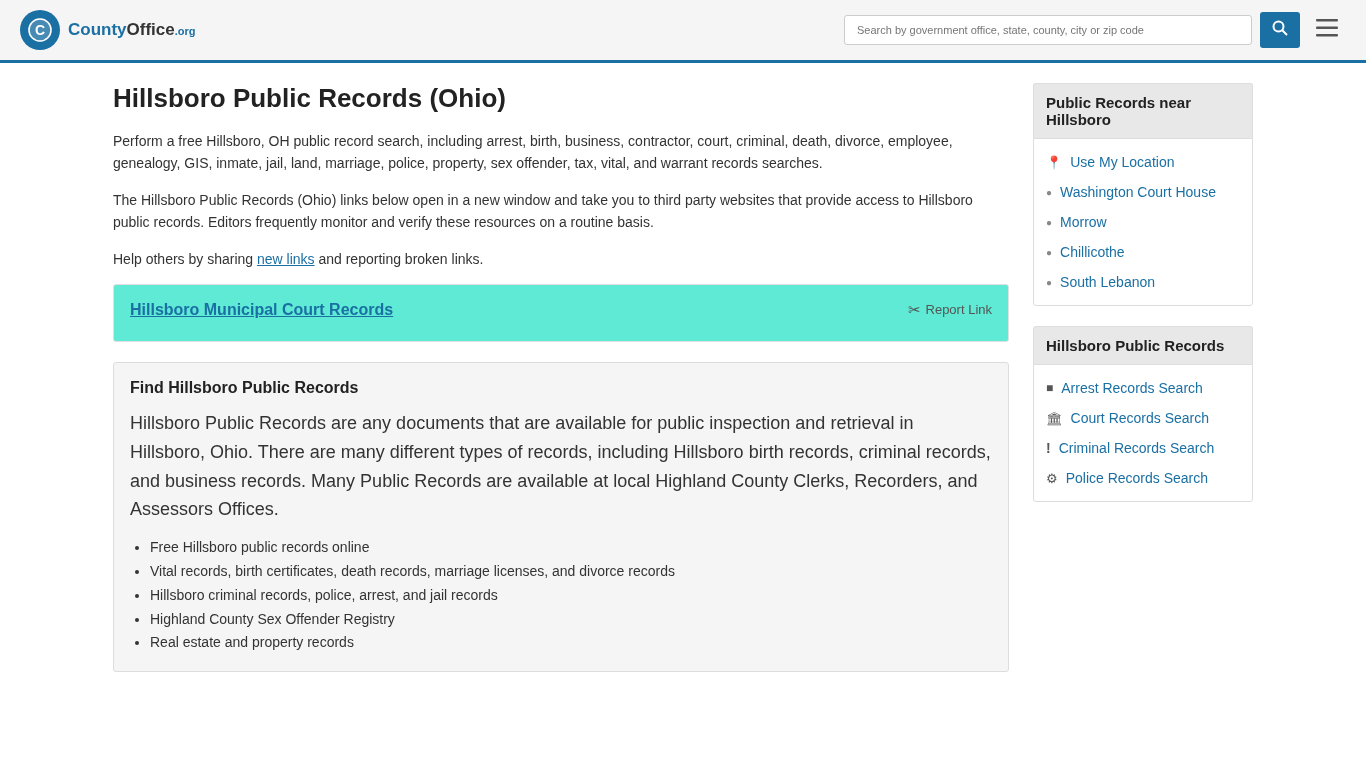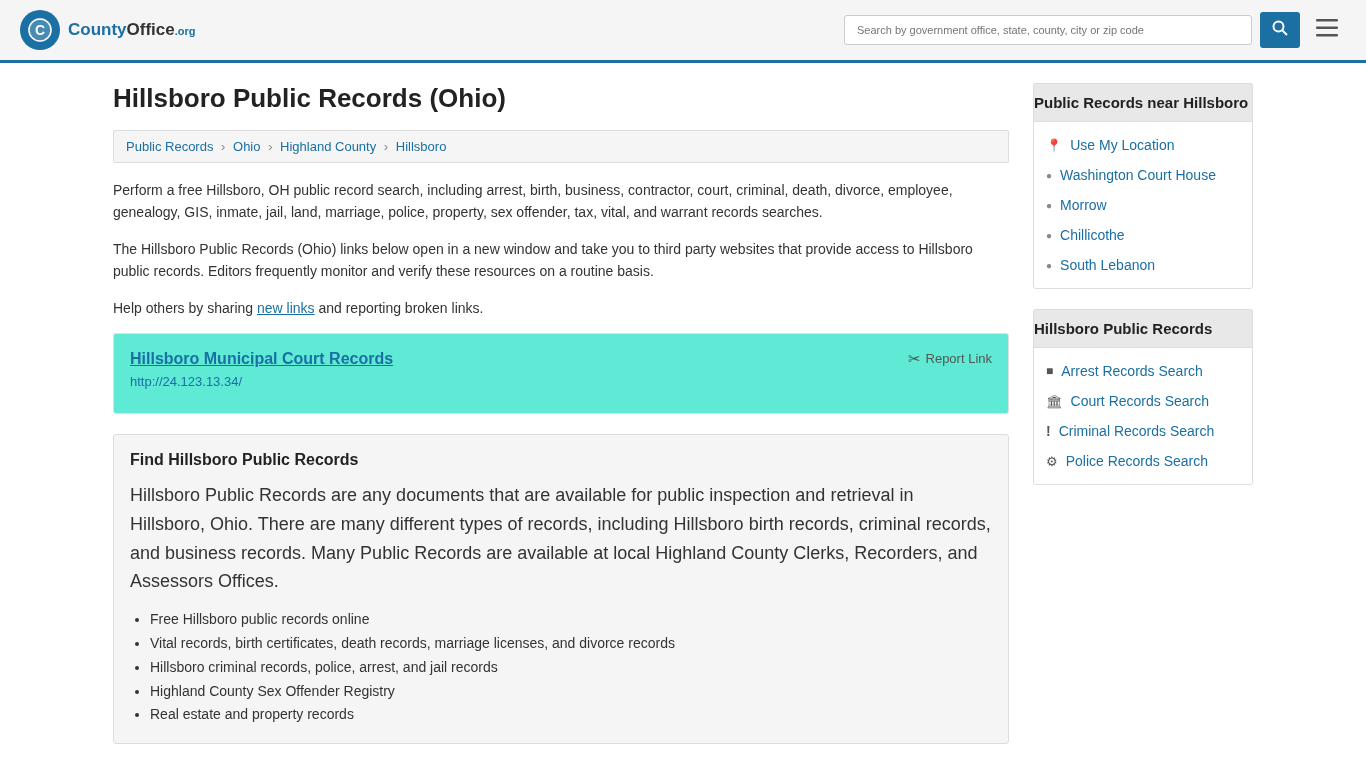--- a/index.html
+++ b/index.html
@@ -187,21 +187,21 @@
 
     
     .sidebar-section {
       margin-bottom: 20px;
     }
     .sidebar-section-title {
       background: #e8e8e8;
       font-size: 15px;
       font-weight: bold;
       color: #222;
-      padding: 10px 0;
+      padding: 10px 12px;
       border-radius: 3px 3px 0 0;
       border: 1px solid #ddd;
       border-bottom: none;
     }
     .sidebar-section-body {
       border: 1px solid #ddd;
       border-radius: 0 0 3px 3px;
       background: #fff;
       padding: 8px 0;
     }
@@ -250,45 +250,35 @@
     </button>
   </div>
 </div>
 
 <div id="main-container">
 
   <div id="content">
 
     <h1 id="page-title">Hillsboro Public Records (Ohio)</h1>
 
-    <div id="breadcrumb">
-      <a href="#">Public Records</a>
-      <span>›</span>
-      <a href="#">Ohio</a>
-      <span>›</span>
-      <a href="#">Highland County</a>
-      <span>›</span>
-      <a href="#">Hillsboro</a>
-    </div>
 
     <p class="desc-para">Perform a free Hillsboro, OH public record search, including arrest, birth, business, contractor, court, criminal, death, divorce, employee, genealogy, GIS, inmate, jail, land, marriage, police, property, sex offender, tax, vital, and warrant records searches.</p>
     <p class="desc-para">The Hillsboro Public Records (Ohio) links below open in a new window and take you to third party websites that provide access to Hillsboro public records. Editors frequently monitor and verify these resources on a routine basis.</p>
     <p class="desc-para">
       <span>Help others by sharing </span><a href="#">new links</a><span> and reporting broken links.</span>
     </p>
 
     <div class="record-card">
       <div class="record-card-header">
         <span class="record-card-title">Hillsboro Municipal Court Records</span>
         <button class="report-link-btn">
           <span style="font-size:15px;">✂</span>
           <span>Report Link</span>
         </button>
       </div>
-      <div class="record-card-url">http://24.123.13.34/</div>
     </div>
 
     <div class="find-section">
       <div class="find-section-title">Find Hillsboro Public Records</div>
       <p class="find-section-text">Hillsboro Public Records are any documents that are available for public inspection and retrieval in Hillsboro, Ohio. There are many different types of records, including Hillsboro birth records, criminal records, and business records. Many Public Records are available at local Highland County Clerks, Recorders, and Assessors Offices.</p>
       <ul>
         <li>Free Hillsboro public records online</li>
         <li>Vital records, birth certificates, death records, marriage licenses, and divorce records</li>
         <li>Hillsboro criminal records, police, arrest, and jail records</li>
         <li>Highland County Sex Offender Registry</li>

